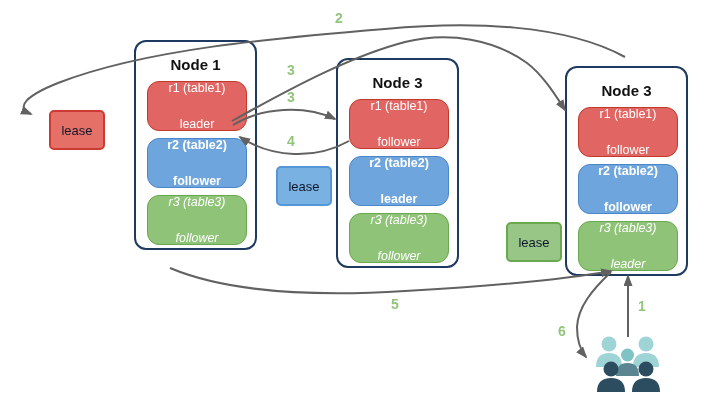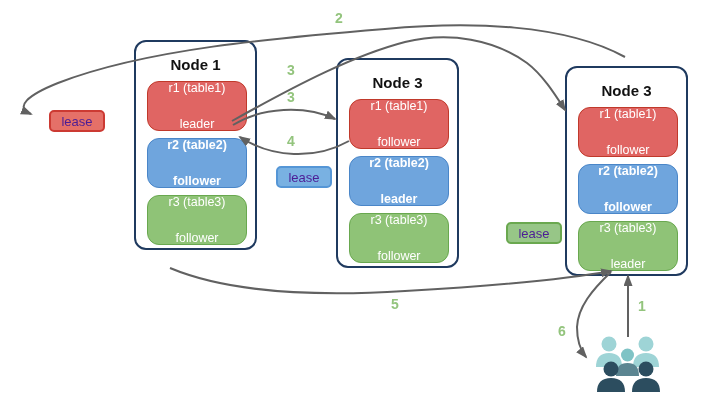--- a/index.html
+++ b/index.html
@@ -8,30 +8,30 @@
   
   .node{position:absolute;width:123px;height:210px;background:#ffffff;
         border:2px solid #1f3a5f;border-radius:12px;box-sizing:border-box;}
   .node-title{position:absolute;top:14px;left:0;width:100%;text-align:center;
         font-size:15px;font-weight:700;color:#111111;}
   .replica{position:absolute;left:11px;width:100px;height:50px;border-radius:12px;
         box-sizing:border-box;display:flex;flex-direction:column;align-items:center;
         justify-content:center;color:#ffffff;font-size:12.5px;line-height:1.3;gap:19px;}
   .replica.red{background:#e06563;border:1px solid #c0392b;}
   .replica.blue{background:#6fa5dd;border:1px solid #4a86c8;}
-  .replica.green{background:#8fc377;border:1px solid #69a84f;}
+  .replica.green{background:#8fc377;border:1px solid #69a84f;font-style:italic;}
   .r1{top:39px;} .r2{top:96px;font-weight:bold;} .r3{top:153px;}
 
   #node1{left:110px;top:40px;margin-left:24px;}
   #node2{left:336px;top:58px;}
   #node3{left:565px;top:66px;}
 
   
-  .lease{position:absolute;width:56px;height:22px;border-radius:5px;box-sizing:border-box;
-        display:flex;align-items:center;justify-content:center;color:#4c1d95;font-size:13px;}
+  .lease{position:absolute;width:56px;height:40px;border-radius:5px;box-sizing:border-box;
+        display:flex;align-items:center;justify-content:center;color:#0f172a;font-size:13px;}
   .lease.red{left:49px;top:110px;background:#e57068;border:2px solid #cc3a33;}
   .lease.blue{left:276px;top:166px;background:#79b1e2;border:2px solid #5596d6;}
   .lease.green{left:506px;top:222px;background:#97c687;border:2px solid #6aa84f;}
 
   
   .step{position:absolute;color:#93c47d;font-size:14px;font-weight:700;
         width:14px;text-align:center;}
   #step2{left:332px;top:10px;}
   #step3a{left:284px;top:62px;}
   #step3b{left:284px;top:89px;}

